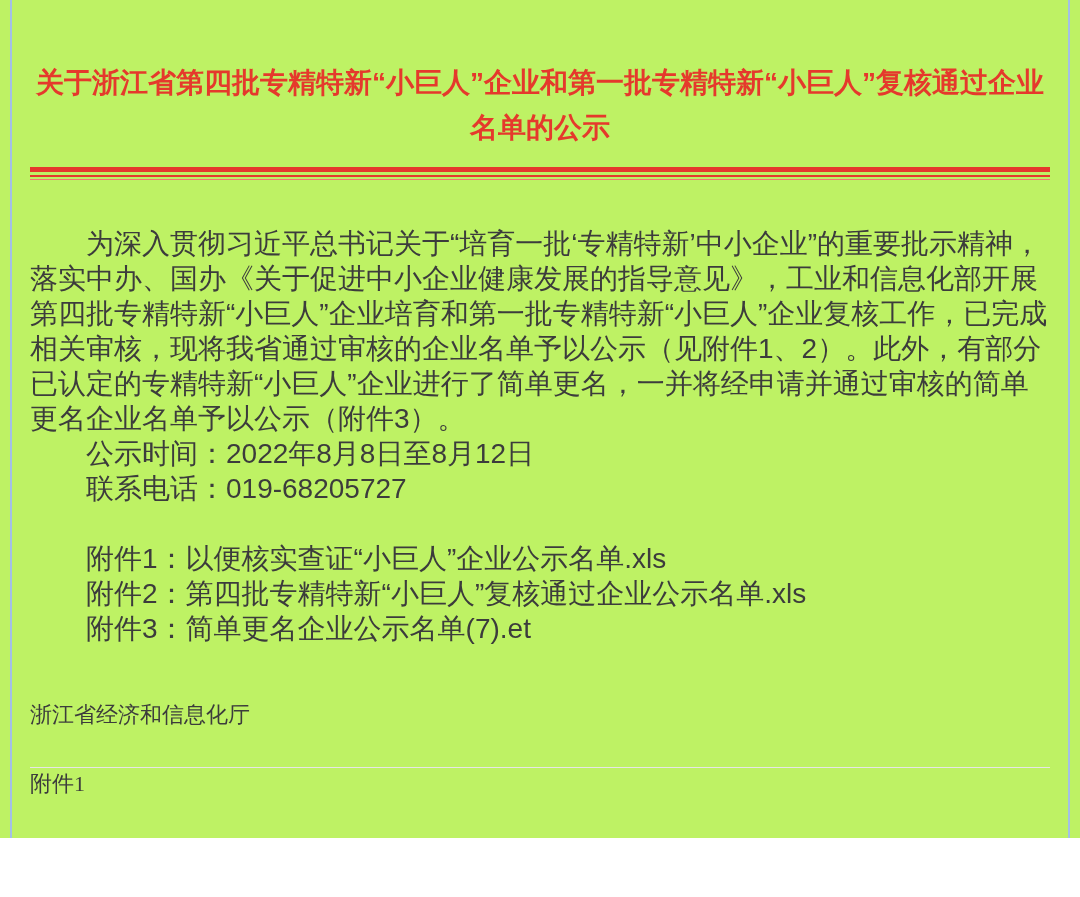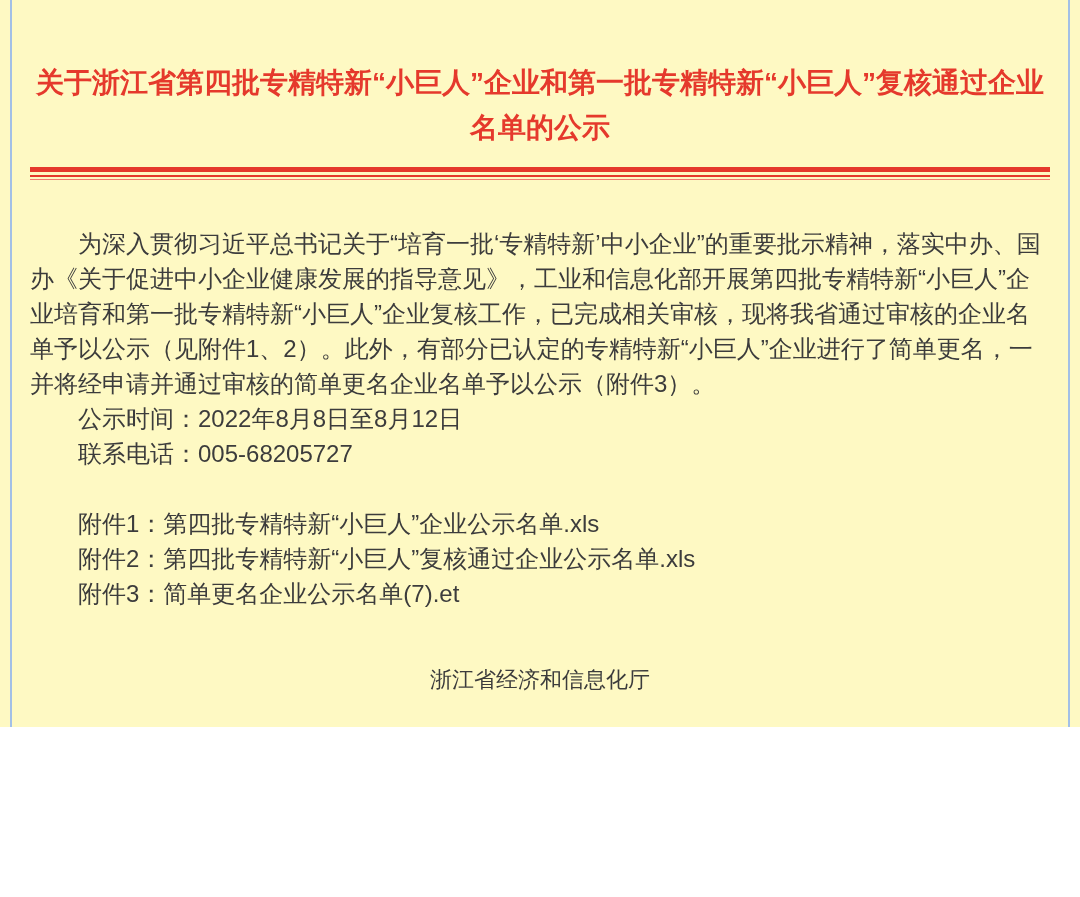--- a/index.html
+++ b/index.html
@@ -4,22 +4,22 @@
 <style>
   * { margin: 0; padding: 0; box-sizing: border-box; }
   html, body {
     width: 1080px;
     background: #ffffff;
     font-family: "Liberation Sans", "DejaVu Sans", sans-serif;
   }
   .page {
     position: relative;
     width: 1080px;
-    height: 727px;
-    background: #fef9c3;
+    height: 838px;
+    background: #bef264;
     overflow: hidden;
   }
   .frame-line {
     position: absolute;
     top: 0;
     bottom: 0;
     width: 2px;
     background: #a3c0e6;
   }
   .frame-line.left  { left: 10px; }
@@ -46,48 +46,48 @@
 
   .red-rule { margin-top: 17px; }
   .red-rule .thick { height: 5px; background: #e5392c; }
   .red-rule .gap1  { height: 3px; }
   .red-rule .mid   { height: 2px; background: #e5392c; }
   .red-rule .gap2  { height: 2px; }
   .red-rule .thin  { height: 1px; background: #ef7c72; }
 
   .body-block {
     margin-top: 46px;
-    font-size: 24px;
+    font-size: 28px;
     line-height: 35px;
     color: #3c3c3c;
   }
   .para { text-indent: 2em; }
   .attachments { margin-top: 35px; }
   .attachment-row { text-indent: 2em; cursor: pointer; }
 
   .signature {
     margin-top: 50px;
-    text-align: center;
+    text-align: left;
     font-size: 22px;
     line-height: 38px;
     color: #3c3c3c;
   }
 
   .section-divider {
     margin-top: 33px;
     height: 1px;
     background: #e6e6e6;
     border: none;
   }
 
   .appendix-label {
-    margin-top: 11px;
     font-size: 22px;
     line-height: 32px;
     color: #3c3c3c;
+    font-family: Liberation Serif, serif;
   }
 </style>
 </head>
 <body>
 
 <div class="page">
   <div class="frame-line left"></div>
   <div class="frame-line right"></div>
 
   <div class="content">
@@ -98,24 +98,24 @@
       <div class="thick"></div>
       <div class="gap1"></div>
       <div class="mid"></div>
       <div class="gap2"></div>
       <div class="thin"></div>
     </div>
 
     <div class="body-block">
       <p class="para">为深入贯彻习近平总书记关于“培育一批‘专精特新’中小企业”的重要批示精神，落实中办、国办《关于促进中小企业健康发展的指导意见》，工业和信息化部开展第四批专精特新“小巨人”企业培育和第一批专精特新“小巨人”企业复核工作，已完成相关审核，现将我省通过审核的企业名单予以公示（见附件1、2）。此外，有部分已认定的专精特新“小巨人”企业进行了简单更名，一并将经申请并通过审核的简单更名企业名单予以公示（附件3）。</p>
       <p class="para">公示时间：2022年8月8日至8月12日</p>
-      <p class="para">联系电话：005-68205727</p>
+      <p class="para">联系电话：019-68205727</p>
 
       <div class="attachments">
-        <p class="attachment-row">附件1：第四批专精特新“小巨人”企业公示名单.xls</p>
+        <p class="attachment-row">附件1：以便核实查证“小巨人”企业公示名单.xls</p>
         <p class="attachment-row">附件2：第四批专精特新“小巨人”复核通过企业公示名单.xls</p>
         <p class="attachment-row">附件3：简单更名企业公示名单(7).et</p>
       </div>
     </div>
 
     <div class="signature">
       <div>浙江省经济和信息化厅</div>
     </div>
 
     <hr class="section-divider">

